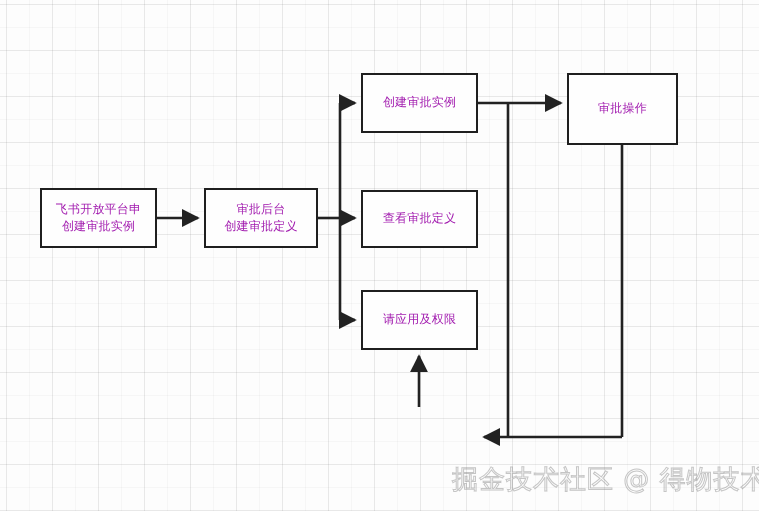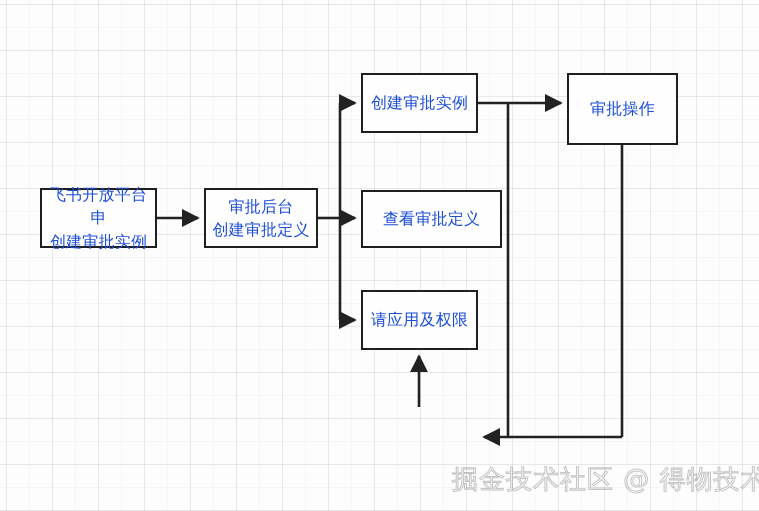--- a/index.html
+++ b/index.html
@@ -35,22 +35,22 @@
   }
   .node {
     position: absolute;
     box-sizing: border-box;
     background: #fefefe;
     border: 2.2px solid #1f1f1f;
     display: flex;
     align-items: center;
     justify-content: center;
     text-align: center;
-    color: #1d4ed8;
-    font-size: 16px;
+    color: #a21caf;
+    font-size: 12px;
     line-height: 1.45;
     letter-spacing: 0.2px;
     white-space: pre-line;
   }
   #watermark {
     position: absolute;
     left: 452px;
     top: 462px;
     font-size: 26px;
     letter-spacing: 1px;
@@ -101,21 +101,21 @@
   </svg>
 
   <div class="node" style="left:40px; top:188px; width:117px; height:60px;">飞书开放平台申
 创建审批实例</div>
 
   <div class="node" style="left:204px; top:188px; width:114px; height:60px;">审批后台
 创建审批定义</div>
 
   <div class="node" style="left:361px; top:73px; width:117px; height:60px;">创建审批实例</div>
 
-  <div class="node" style="left:361px; top:190px; width:141px; height:58px;">查看审批定义</div>
+  <div class="node" style="left:361px; top:190px; width:117px; height:58px;">查看审批定义</div>
 
   <div class="node" style="left:361px; top:290px; width:117px; height:60px;">请应用及权限</div>
 
   <div class="node" style="left:567px; top:73px; width:111px; height:72px;">审批操作</div>
 
 
   <div id="watermark">掘金技术社区 @ 得物技术</div>
 
 </div>
 

